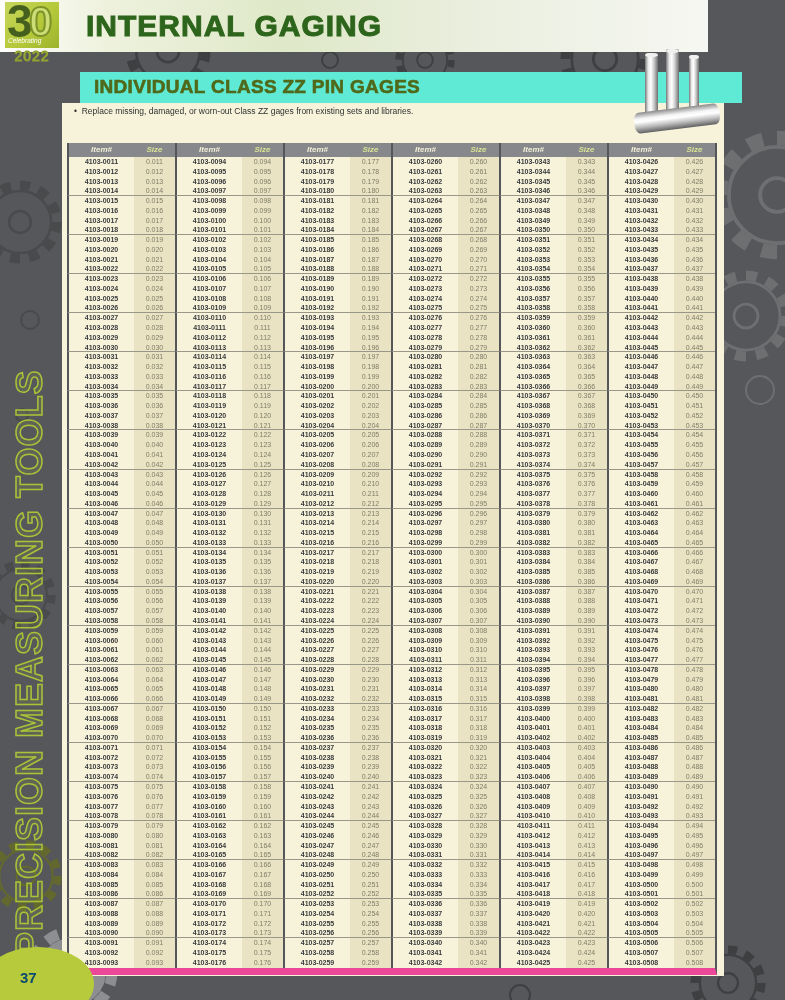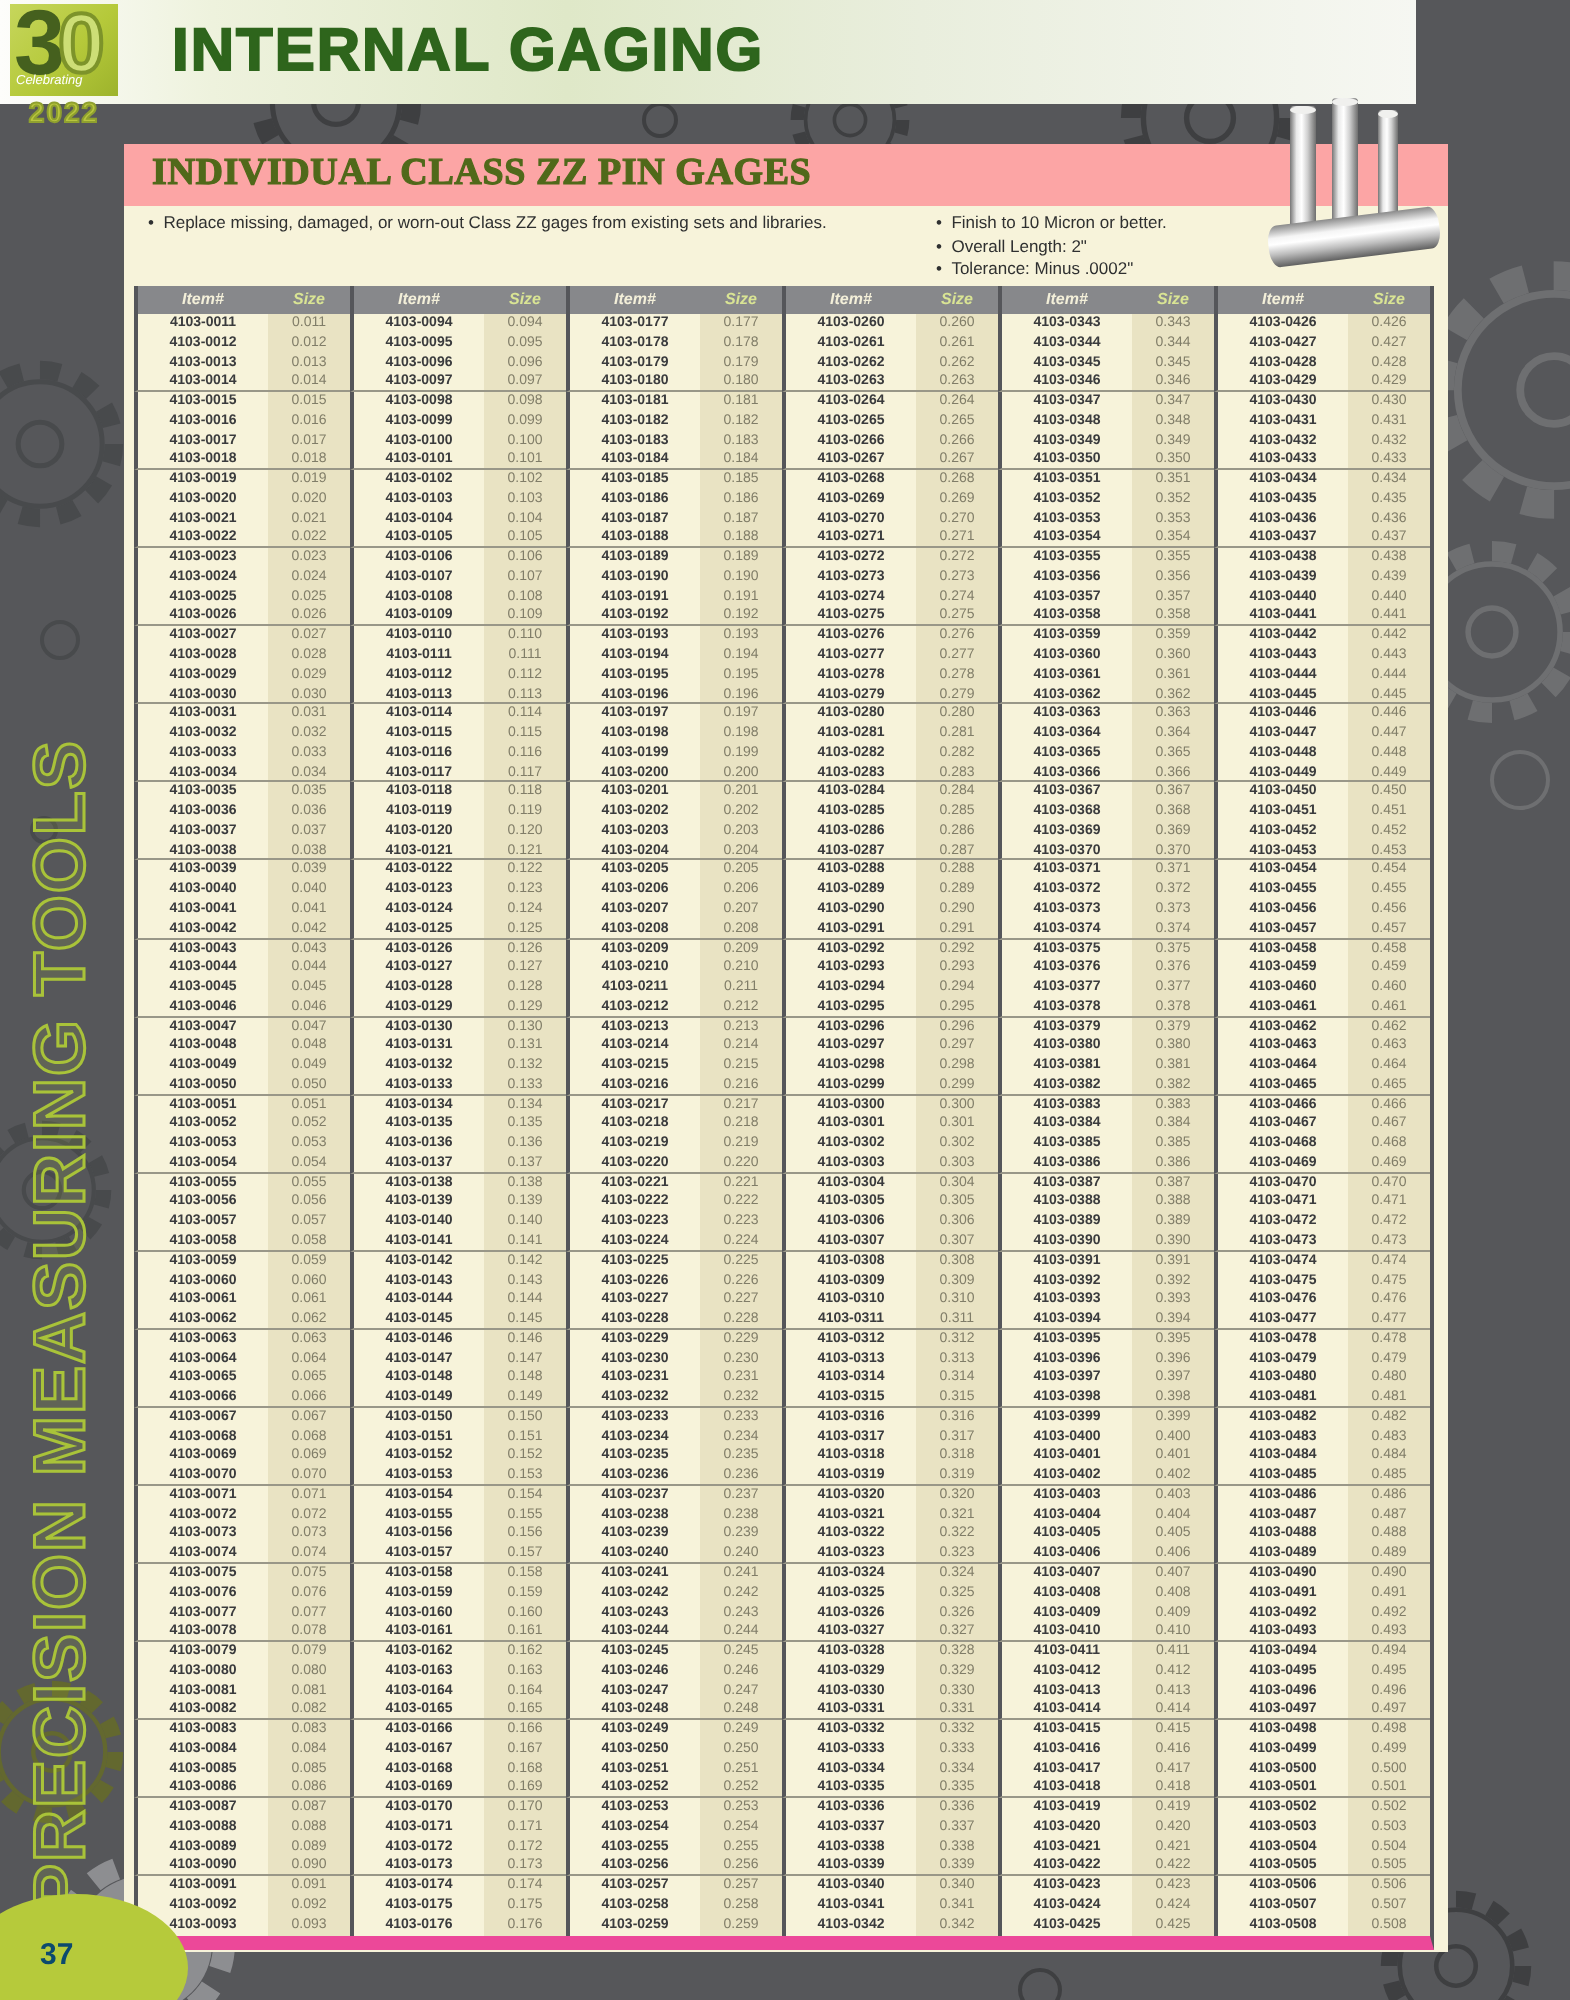--- a/index.html
+++ b/index.html
@@ -14,24 +14,24 @@
     color:#2e651c;-webkit-text-stroke:1px #2e651c;letter-spacing:1px;white-space:nowrap;}
   
   .logo{position:absolute;left:5px;top:2px;width:54px;height:62px;z-index:4;}
   .logo-square{position:absolute;left:0;top:0;width:54px;height:46px;
     background:linear-gradient(135deg,#c6d65c 0%,#b5c93a 55%,#9db32c 100%);overflow:hidden;}
   .logo-d3{position:absolute;left:2px;top:-8px;font-size:46px;font-weight:bold;color:#45601e;}
   .logo-d0{position:absolute;left:24px;top:-4px;font-size:42px;font-weight:bold;color:#cdde76;
     -webkit-text-stroke:2px #7d932a;}
   .logo-celebrating{position:absolute;left:3px;top:35px;font-size:6.5px;color:#ffffff;font-style:italic;}
   .logo-year{position:absolute;left:0;top:46px;width:54px;text-align:center;font-size:14px;
-    font-weight:bold;letter-spacing:1px;color:#b9c63e;-webkit-text-stroke:1px #8fa02f;}
+    font-weight:normal;letter-spacing:1px;color:#b9c63e;-webkit-text-stroke:1px #8fa02f;}
   
   .panel{position:absolute;left:62px;top:103px;width:662px;height:873px;background:#f7f3da;z-index:2;}
-  .section-bar{position:absolute;left:62px;top:72px;width:662px;height:31px;background:#fca5a5;z-index:2;font-family:Liberation Serif, serif;}
+  .section-bar{position:absolute;left:80px;top:72px;width:662px;height:31px;background:#5eead4;z-index:2;}
   .section-title{position:absolute;left:14px;top:4px;font-size:19px;font-weight:bold;
     color:#50691a;-webkit-text-stroke:0.6px #50691a;letter-spacing:0.3px;white-space:nowrap;}
   
   .features{position:absolute;top:3px;margin:0;padding:0;list-style:none;font-size:8.5px;
     color:#2f3030;line-height:11.5px;z-index:3;}
   .features-left{left:12px;}
   .features-right{left:406px;}
   .features li::before{content:"\2022\00a0\00a0";}
   
   .pins{position:absolute;left:636px;top:46px;width:92px;height:94px;z-index:5;}
@@ -113,25 +113,20 @@
       <span class="logo-d3">3</span>
       <span class="logo-d0">0</span>
       <span class="logo-celebrating">Celebrating</span>
     </div>
     <div class="logo-year">2022</div>
   </div>
 
   <div class="panel">
     <ul class="features features-left">
       <li>Replace missing, damaged, or worn-out Class ZZ gages from existing sets and libraries.</li>
-    </ul>
-    <ul class="features features-right">
-      <li>Finish to 10 Micron or better.</li>
-      <li>Overall Length: 2"</li>
-      <li>Tolerance: Minus .0002"</li>
     </ul>
   </div>
 
   <div class="section-bar">
     <div class="section-title">INDIVIDUAL CLASS ZZ PIN GAGES</div>
   </div>
 
   <div class="pins">
     <div class="pin-v" style="left:9px;top:7px;width:13px;height:62px;"></div>
     <div class="pin-v" style="left:30px;top:3px;width:13px;height:68px;"></div>

